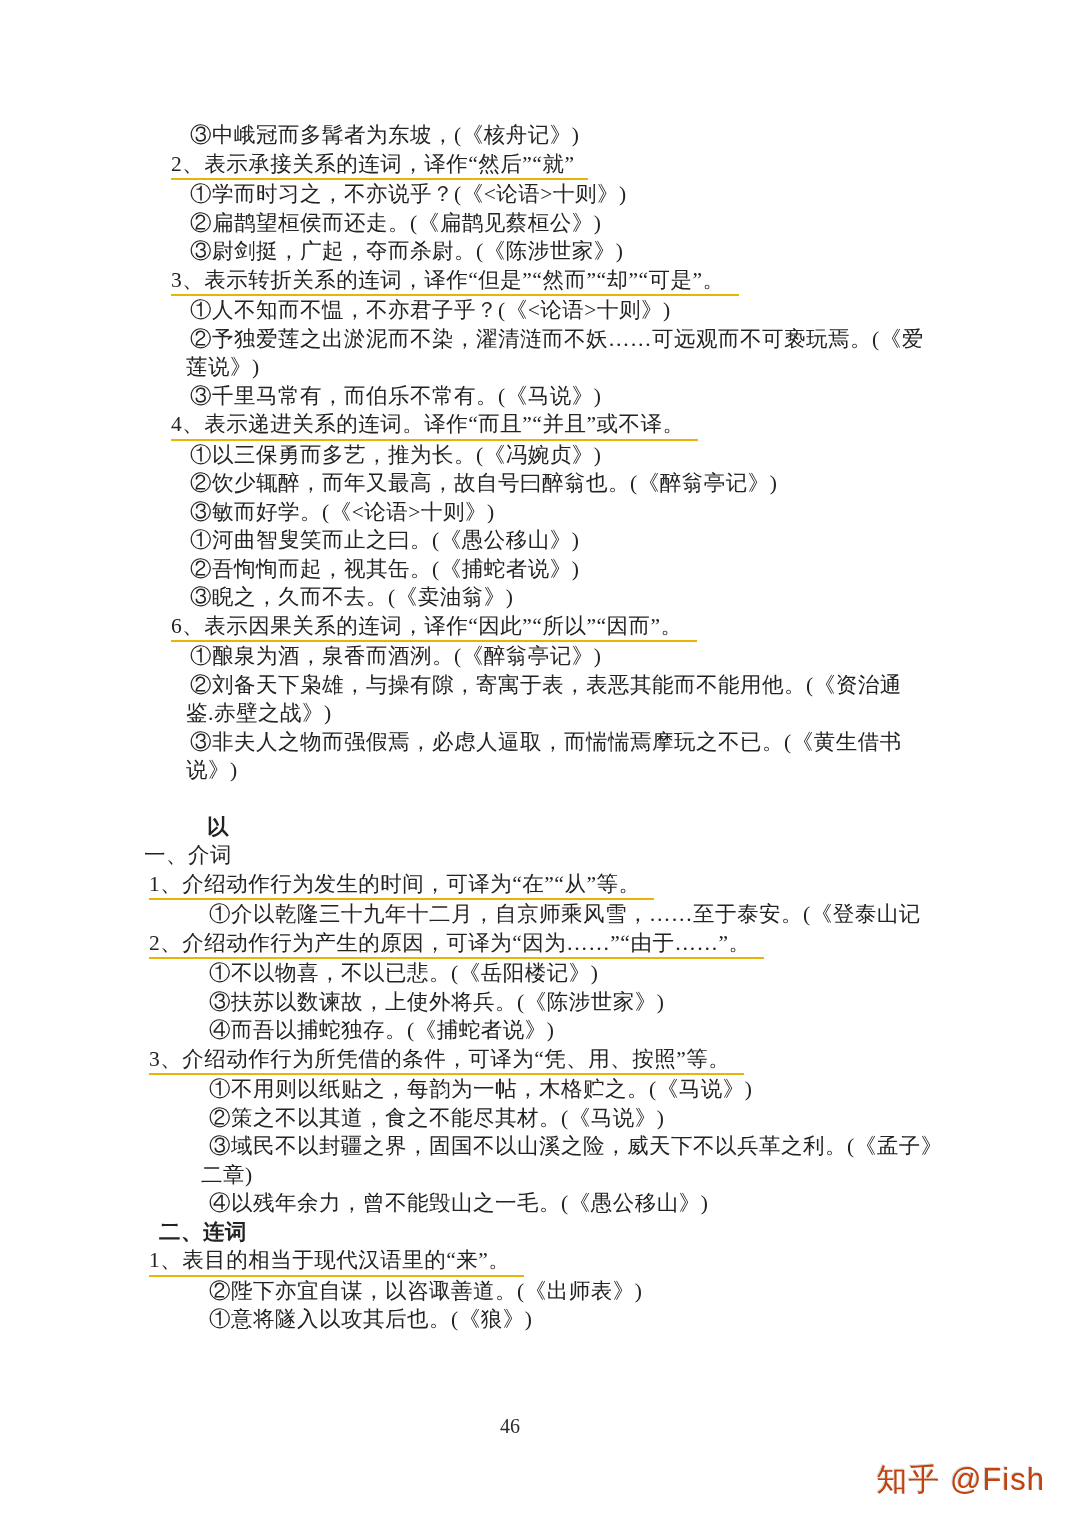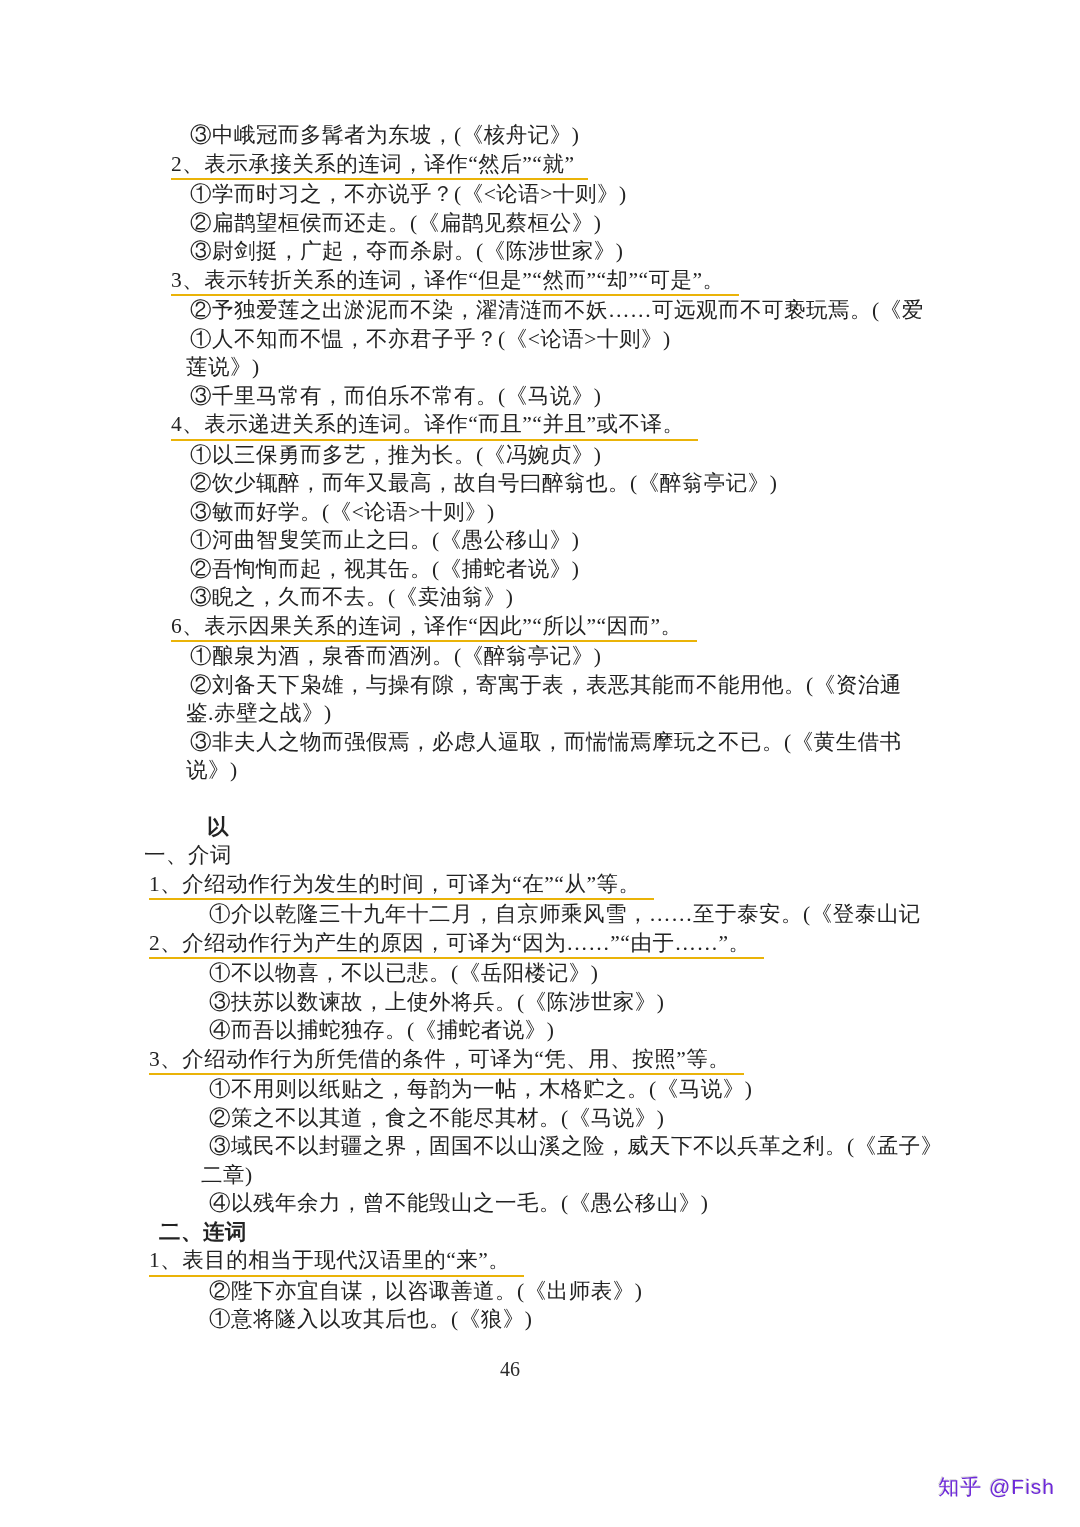--- a/index.html
+++ b/index.html
@@ -41,51 +41,51 @@
   
   .title   { margin-left: 63px; margin-top: 28px; font-weight: bold; }
   .sub-a   { font-weight: normal; }
   .sub-b   { margin-left: 15px; font-weight: bold; }
   .rule-b  { margin-left: 5px;  }
   .ex-b    { margin-left: 65px; }
   .cont-b  { margin-left: 57px; }
 
   .page-number {
     position: absolute;
-    top: 1358px;
+    top: 1415px;
     left: 0;
     width: 1020px;
     text-align: center;
     font-size: 20px;
     color: #2b2b2b;
     font-family: "Liberation Serif", serif;
   }
   .watermark {
     position: absolute;
-    right: 25px;
+    right: 35px;
     bottom: 26px;
-    font-size: 21px;
-    color: #6d28d9;
+    font-size: 31px;
+    color: #c2410c;
     font-family: "Liberation Sans", sans-serif;
     letter-spacing: 1px;
     text-shadow: 1px 1px 0 #ffffff, -1px -1px 0 #d6d6d6;
   }
 </style>
 </head>
 <body>
 
 <div class="doc">
     <div class="ln ex-a">③中峨冠而多髯者为东坡，(《核舟记》)</div>
     <div class="ln rule-a"><span class="u">2、表示承接关系的连词，译作“然后”“就”</span></div>
     <div class="ln ex-a">①学而时习之，不亦说乎？(《&lt;论语&gt;十则》)</div>
     <div class="ln ex-a">②扁鹊望桓侯而还走。(《扁鹊见蔡桓公》)</div>
     <div class="ln ex-a">③尉剑挺，广起，夺而杀尉。(《陈涉世家》)</div>
     <div class="ln rule-a"><span class="u">3、表示转折关系的连词，译作“但是”“然而”“却”“可是”。</span></div>
+    <div class="ln ex-a">①人不知而不愠，不亦君子乎？(《&lt;论语&gt;十则》)</div>
     <div class="ln ex-a">②予独爱莲之出淤泥而不染，濯清涟而不妖……可远观而不可亵玩焉。(《爱</div>
-    <div class="ln ex-a">①人不知而不愠，不亦君子乎？(《&lt;论语&gt;十则》)</div>
     <div class="ln cont-a">莲说》)</div>
     <div class="ln ex-a">③千里马常有，而伯乐不常有。(《马说》)</div>
     <div class="ln rule-a"><span class="u">4、表示递进关系的连词。译作“而且”“并且”或不译。</span></div>
     <div class="ln ex-a">①以三保勇而多艺，推为长。(《冯婉贞》)</div>
     <div class="ln ex-a">②饮少辄醉，而年又最高，故自号曰醉翁也。(《醉翁亭记》)</div>
     <div class="ln ex-a">③敏而好学。(《&lt;论语&gt;十则》)</div>
     <div class="ln ex-a">①河曲智叟笑而止之曰。(《愚公移山》)</div>
     <div class="ln ex-a">②吾恂恂而起，视其缶。(《捕蛇者说》)</div>
     <div class="ln ex-a">③睨之，久而不去。(《卖油翁》)</div>
     <div class="ln rule-a"><span class="u">6、表示因果关系的连词，译作“因此”“所以”“因而”。</span></div>

